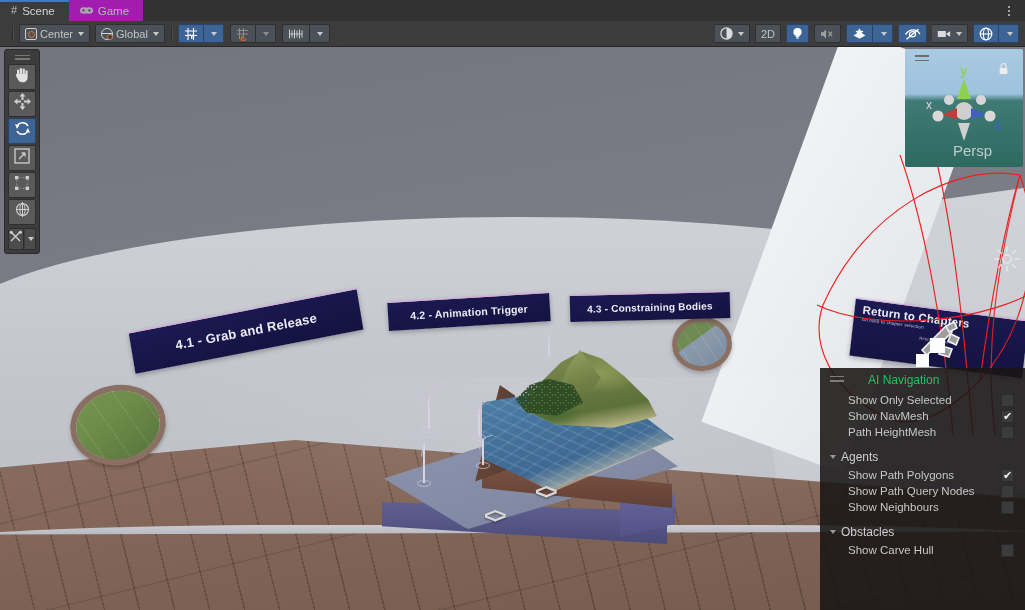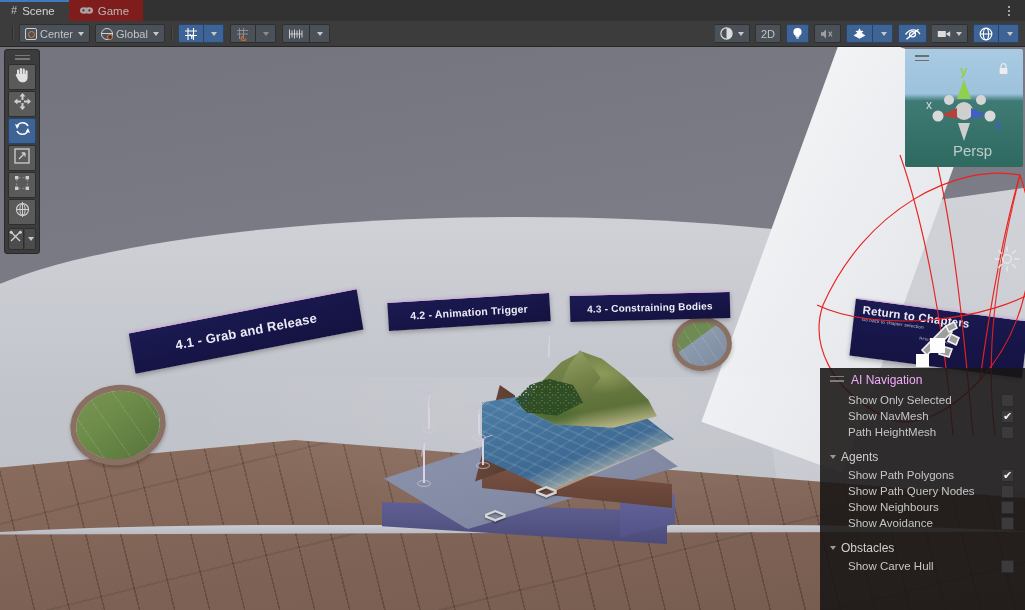--- a/index.html
+++ b/index.html
@@ -12,21 +12,21 @@
   #app { position:relative; width:1025px; height:610px; overflow:hidden; }
 
   
   .tabbar {
     position:absolute; left:0; top:0; width:1025px; height:21px;
     background:#323232; display:flex; align-items:flex-end;
   }
   .tab {
     height:21px; display:flex; align-items:center; gap:5px;
     padding:0 14px 0 11px; font-size:11.5px; color:#b8b8b8;
-    background:#7f1d1d; position:relative; cursor:default;
+    background:#a21caf; position:relative; cursor:default;
   }
   .tab.active { background:#3c3c3c; color:#d3d3d3; }
   .tab.active::before {
     content:""; position:absolute; left:0; right:0; top:0; height:2px;
     background:#3f79c0;
   }
   .tab-ico { font-size:11px; line-height:1; opacity:.85; display:inline-block; }
   .kebab {
     position:absolute; right:8px; top:2px; width:16px; height:18px;
     display:flex; flex-direction:column; align-items:center; justify-content:center; gap:2px;
@@ -295,21 +295,21 @@
     position:absolute; left:820px; top:368px; width:205px; height:242px;
     background:rgba(24,22,21,.88); color:#cacaca; font-size:11.5px;
     padding:3px 0 0 0; overflow:hidden;
   }
   .ainav-head {
     display:flex; align-items:center; gap:7px; padding:2px 0 5px 10px;
     cursor:grab;
   }
   .ainav-grip { width:14px; }
   .ainav-grip i { display:block; height:1.5px; background:#7d7d7d; margin-bottom:3px; }
-  .ainav-title { font-size:12px; color:#f0abfc; }
+  .ainav-title { font-size:12px; color:#22c55e;margin-left:17px; }
   .group-head {
     display:flex; align-items:center; gap:6px; padding:3px 0 3px 11px;
     font-size:12px; color:#cfcfcf; cursor:pointer;
   }
   .tri {
     width:0; height:0; border-left:4.5px solid #9a9a9a;
     border-top:3.5px solid transparent; border-bottom:3.5px solid transparent;
     transform:rotate(90deg); flex:none;
   }
   .opt-row {
@@ -778,24 +778,20 @@
       <span class="cbox checked"></span>
     </div>
     <div class="opt-row">
       <span class="opt-label">Show Path Query Nodes</span>
       <span class="cbox"></span>
     </div>
     <div class="opt-row">
       <span class="opt-label">Show Neighbours</span>
       <span class="cbox"></span>
     </div>
-    <div class="opt-row">
-      <span class="opt-label">Show Avoidance</span>
-      <span class="cbox"></span>
-    </div>
 
     <div class="grp-gap"></div>
 
     <div class="group-head">
       <span class="tri"></span>
       <span>Obstacles</span>
     </div>
     <div class="opt-row">
       <span class="opt-label">Show Carve Hull</span>
       <span class="cbox"></span>

